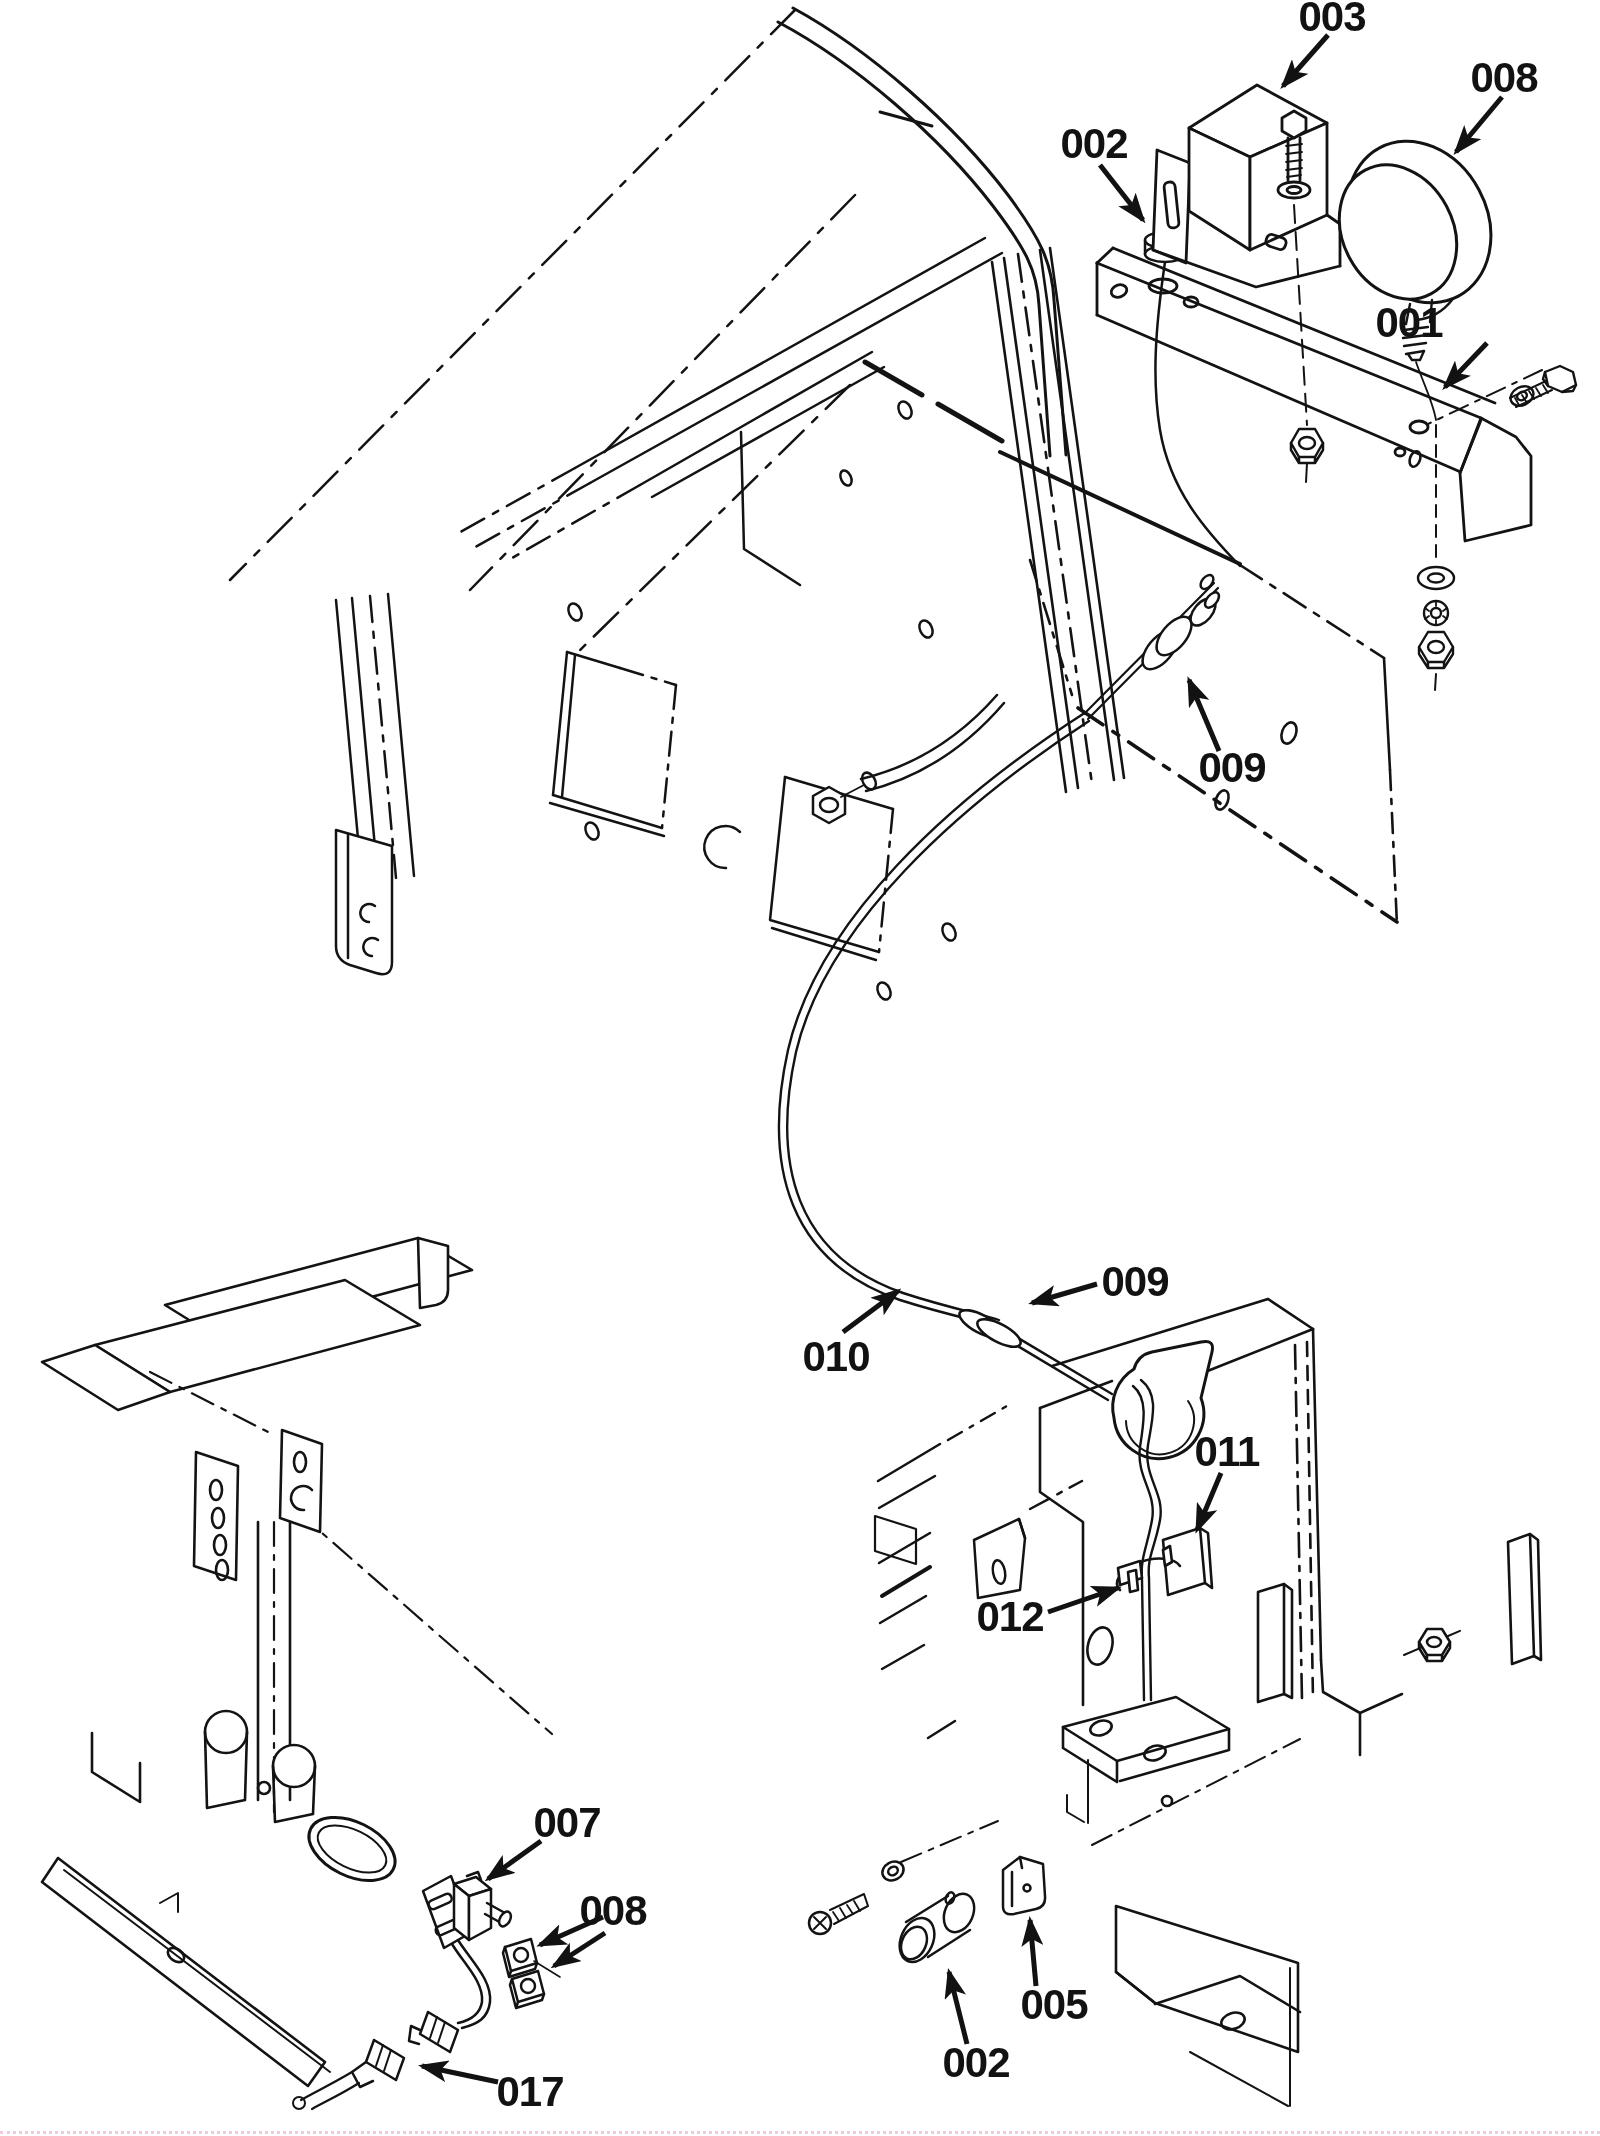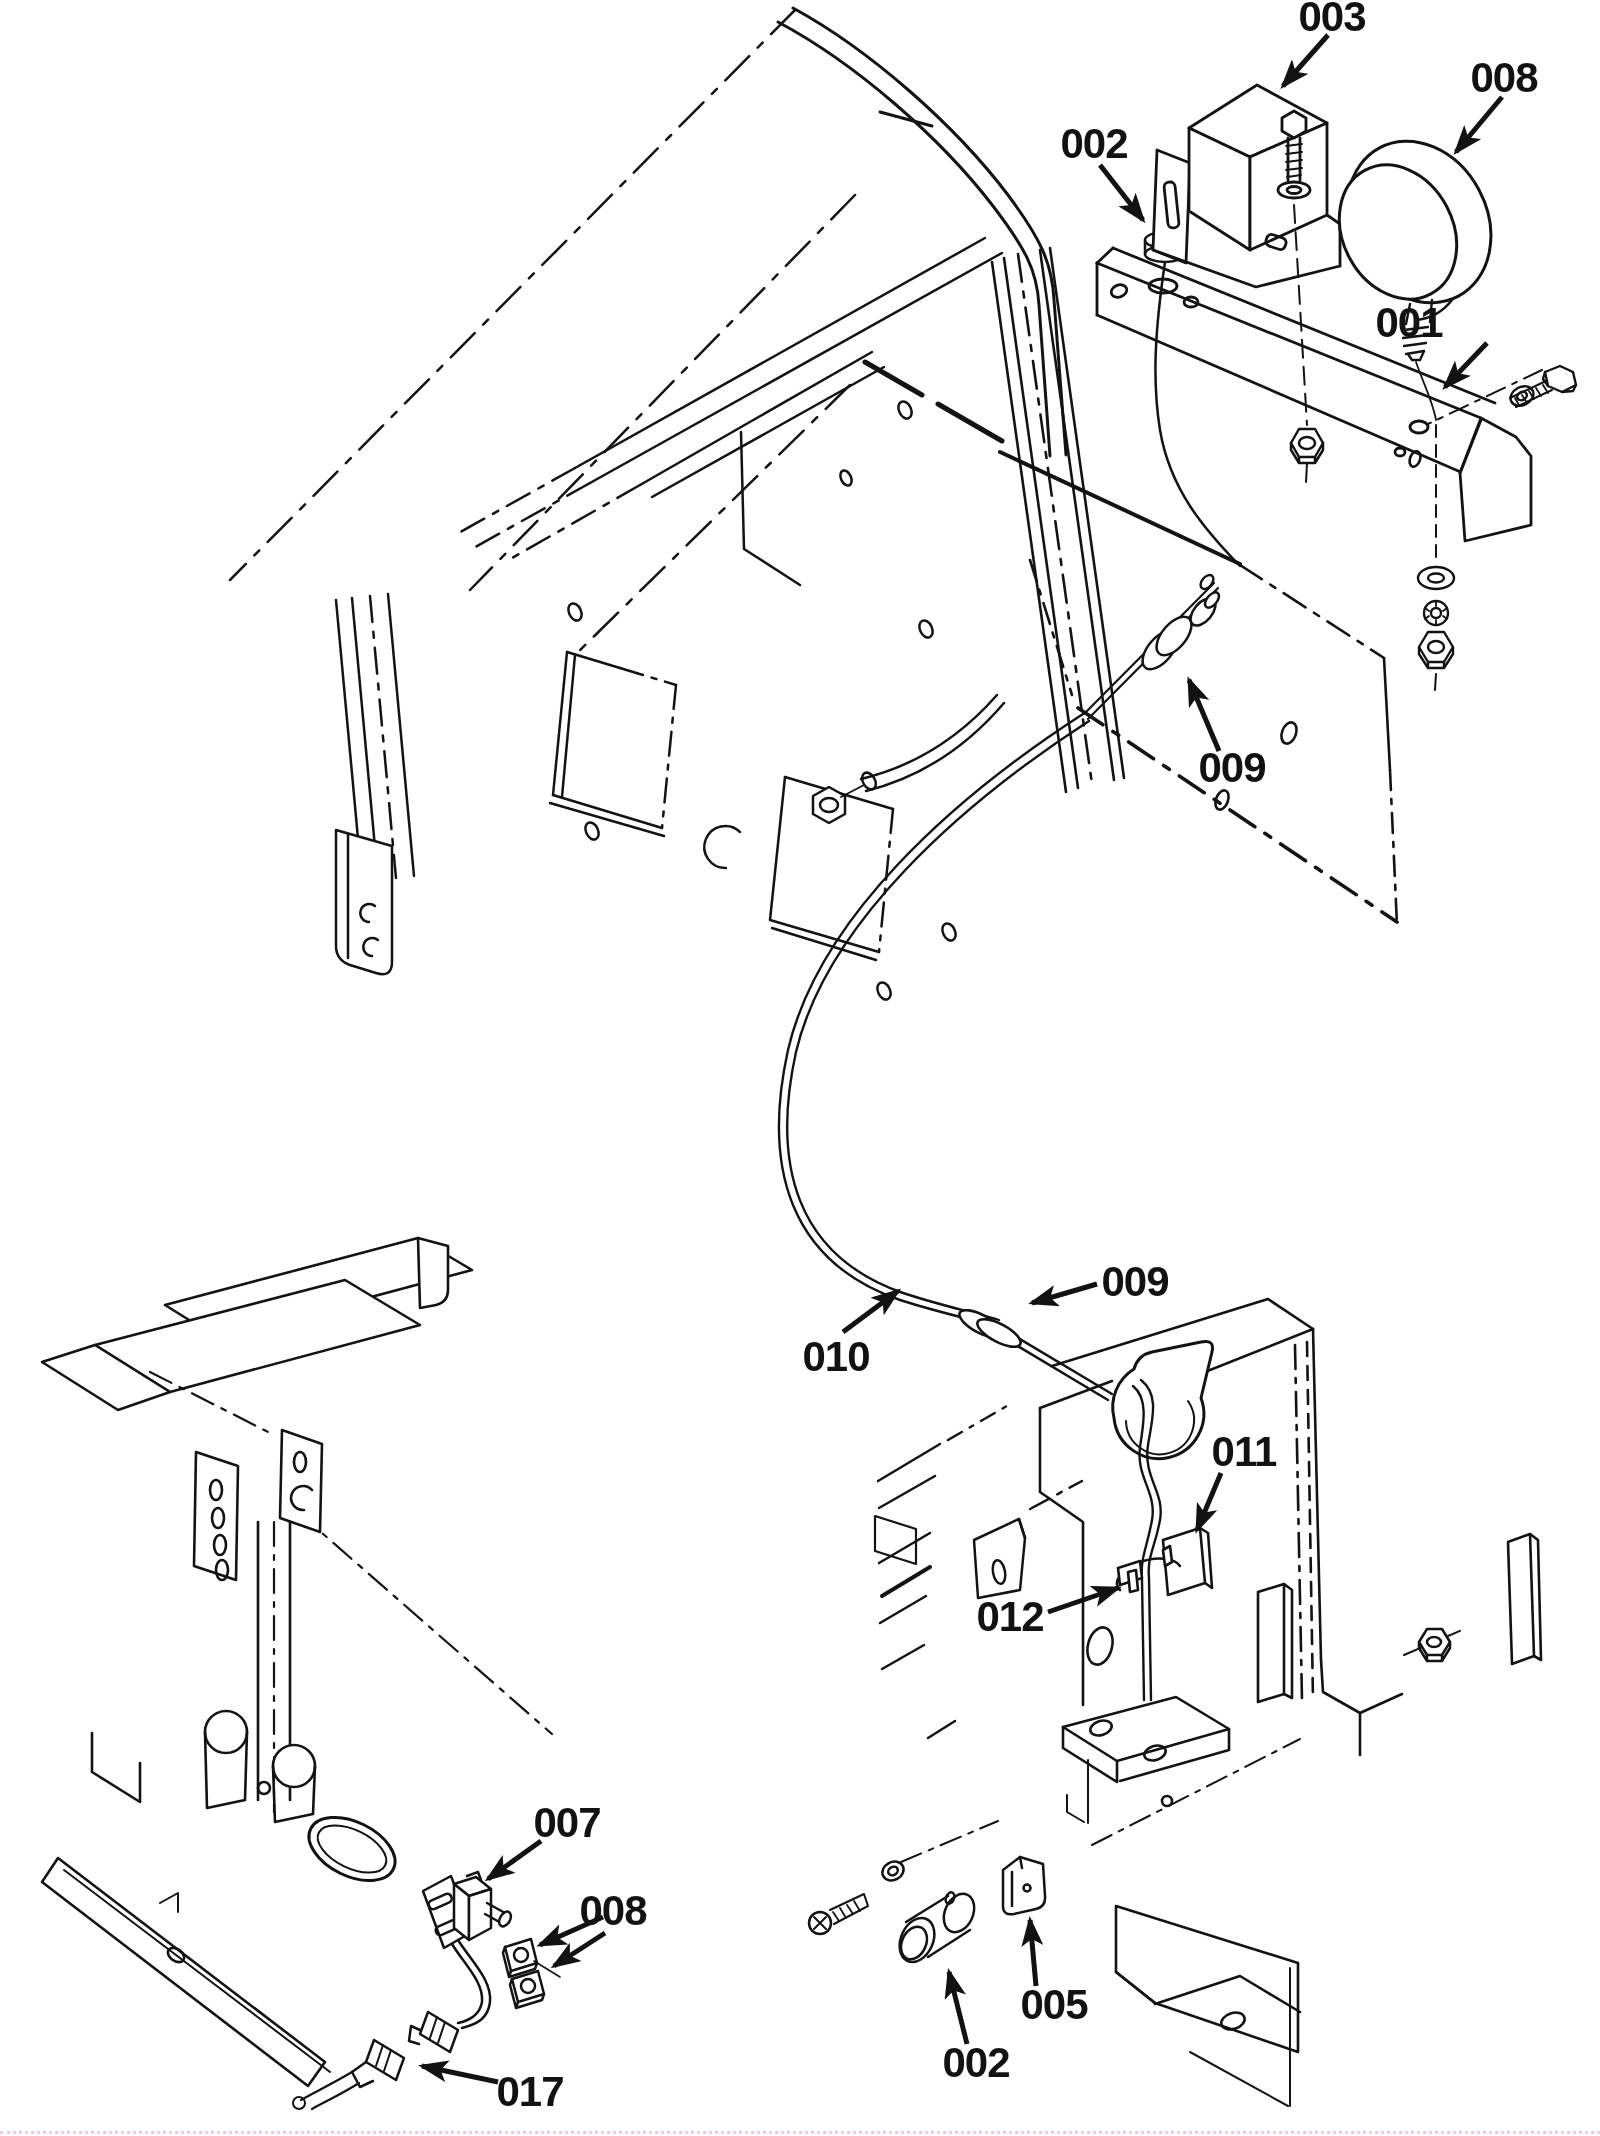--- a/index.html
+++ b/index.html
@@ -392,19 +392,19 @@
       <div class="callout" style="left: 1094px; top: 144px;">002</div>
       <div class="callout" style="left: 1332px; top: 17px;">003</div>
       <div class="callout" style="left: 1504px; top: 78px;">008</div>
       <div class="callout" style="left: 1054px; top: 2005px;">005</div>
       <div class="callout" style="left: 976px; top: 2063px;">002</div>
       <div class="callout" style="left: 567px; top: 1823px;">007</div>
       <div class="callout" style="left: 613px; top: 1911px;">008</div>
       <div class="callout" style="left: 1232px; top: 768px;">009</div>
       <div class="callout" style="left: 1135px; top: 1282px;">009</div>
       <div class="callout" style="left: 836px; top: 1357px; text-align: right;">010</div>
-      <div class="callout" style="left: 1227px; top: 1452px; margin-left: 17px;">011</div>
+      <div class="callout" style="left: 1227px; top: 1452px;">011</div>
       <div class="callout" style="left: 1010px; top: 1617px;">012</div>
       <div class="callout" style="left: 530px; top: 2092px;">017</div>
     </div>
 
 <div id="footer-rule" style="border-top-color: rgb(243, 201, 224);"></div>
 </div>
 
 </body></html>

